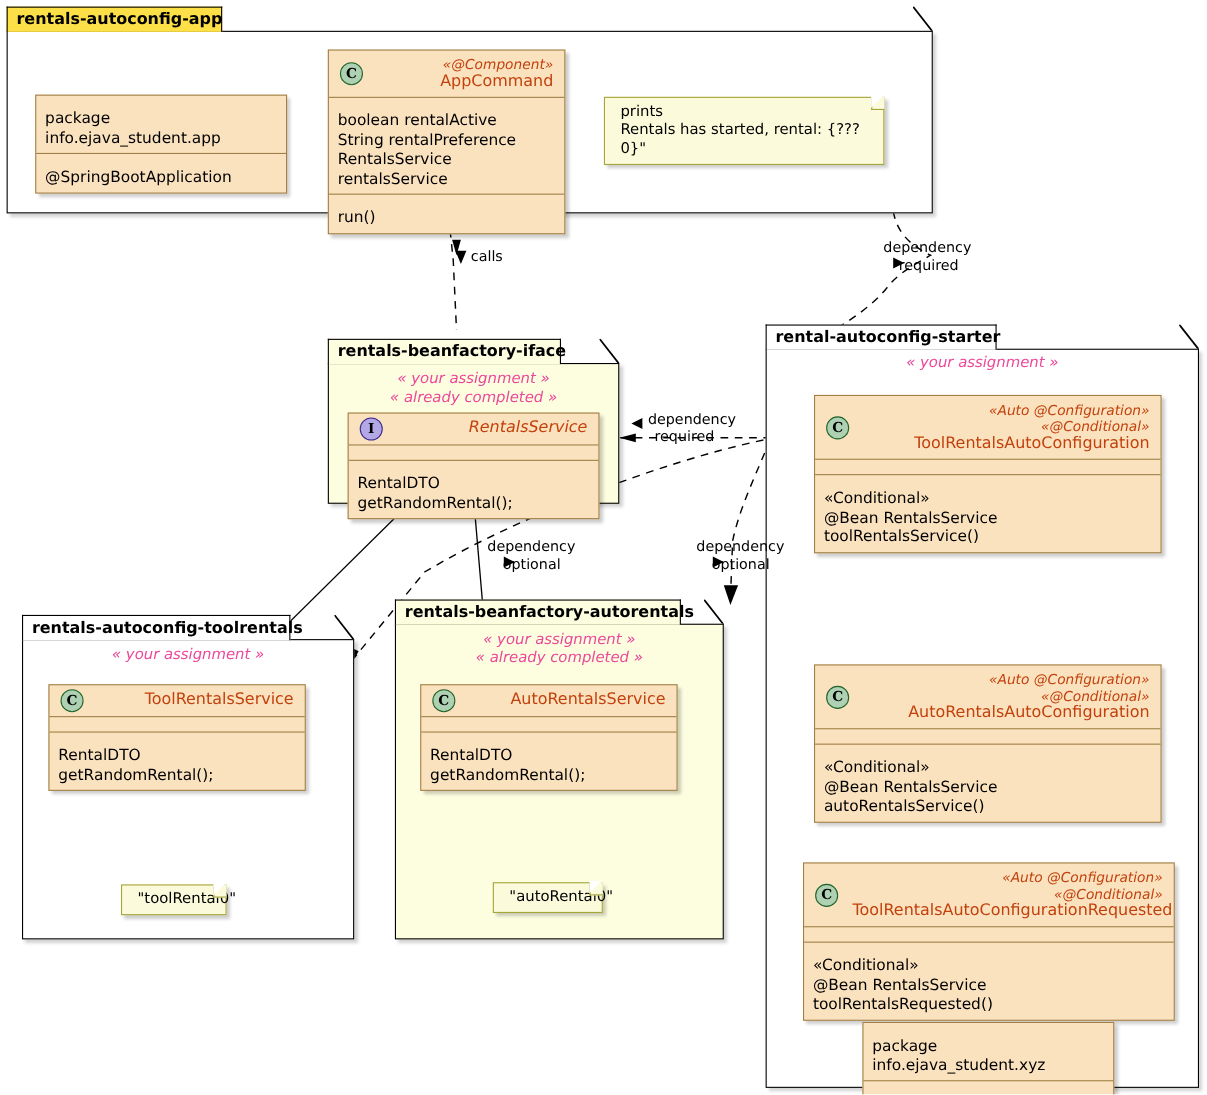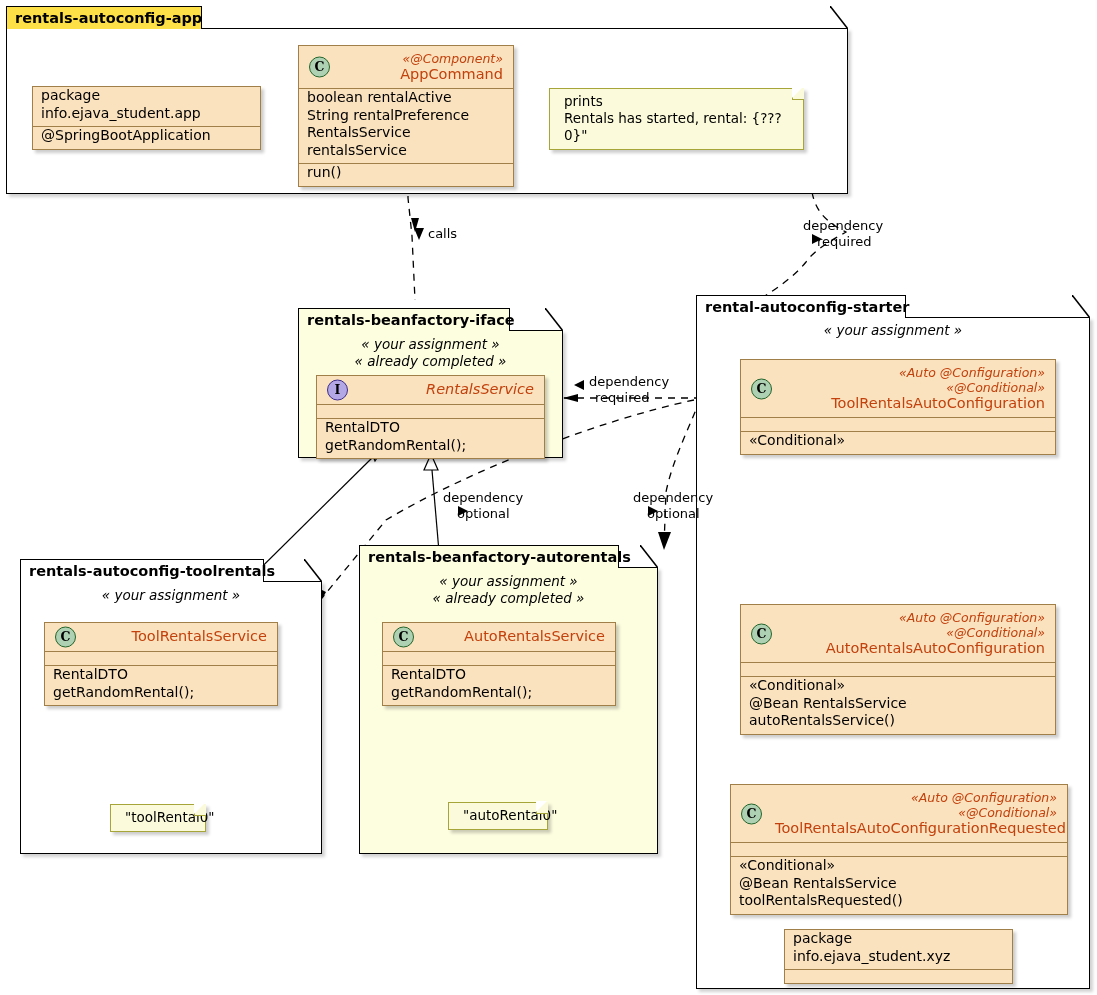--- a/index.html
+++ b/index.html
@@ -17,21 +17,21 @@
     z-index:3;
   }
   .pkg .tabclip{position:absolute;top:0;right:0;width:18px;height:23px;overflow:hidden;}
   .pkg .body{
     position:absolute;left:0;box-sizing:border-box;
     border:1.6px solid #000;
     box-shadow:3px 3px 3px rgba(0,0,0,.18);
   }
   .pkg .stereos{
     position:absolute;left:0;right:0;text-align:center;
-    font-style:italic;font-size:13.5px;color:#000000;line-height:16.5px;
+    font-style:italic;font-size:13.5px;color:#ec4899;line-height:16.5px;
   }
 
   
   .cls{
     position:absolute;box-sizing:border-box;
     border:1px solid #A08048;background:#FBE2BF;
     box-shadow:3px 3px 3px rgba(0,0,0,.20);
   }
   .cls .hdr{position:relative;padding:5px 10px 5px 10px;min-height:22px;}
   .cls .hdr .circ{
@@ -39,21 +39,21 @@
     width:19px;height:19px;border-radius:50%;
     border:1.4px solid #23642B;background:#ADD1B2;
     color:#000;font-weight:bold;font-size:12.5px;font-family:"DejaVu Serif","Liberation Serif",serif;
     text-align:center;line-height:18px;
   }
   .cls .hdr .circ.iface{border-color:#3C2C8C;background:#B4A7E5;}
   .cls .hdr .ttl{text-align:right;font-size:14.5px;color:#c2410c;line-height:17px;}
   .cls .hdr .st{display:block;font-style:italic;font-size:12.5px;line-height:15px;}
   .cls .hdr .name-it{font-style:italic;}
   .cls .sep{height:0;border-top:1px solid #A08048;}
-  .cls .sect{padding:0 8px 4px 8px;font-size:14px;line-height:17.5px;color:#000;}
+  .cls .sect{padding:13px 8px 4px 8px;font-size:14px;line-height:17.5px;color:#000;}
   .cls .sect.empty{height:13px;padding:0;}
 
   
   .note{
     position:absolute;box-sizing:border-box;
     background:#FBFBDC;border:1px solid #A5A539;
     box-shadow:3px 3px 3px rgba(0,0,0,.20);
     font-size:13.5px;line-height:17px;color:#000;
     padding:4px 8px 5px 14px;
   }
@@ -208,20 +208,21 @@
         <span class="st">«Auto @Configuration»</span>
         <span class="st">«@Conditional»</span>
         <span>ToolRentalsAutoConfiguration</span>
       </div>
     </div>
     <div class="sep"></div>
     <div class="sect empty"></div>
     <div class="sep"></div>
     <div class="sect">
       <div>«Conditional»</div>
+      <div>@Bean RentalsService toolRentalsService()</div>
     </div>
   </div>
 
   <div class="cls" style="left:740px;top:604px;width:316px;">
     <div class="hdr" style="padding-left:44px;">
       <span class="circ">C</span>
       <div class="ttl">
         <span class="st">«Auto @Configuration»</span>
         <span class="st">«@Conditional»</span>
         <span>AutoRentalsAutoConfiguration</span>

